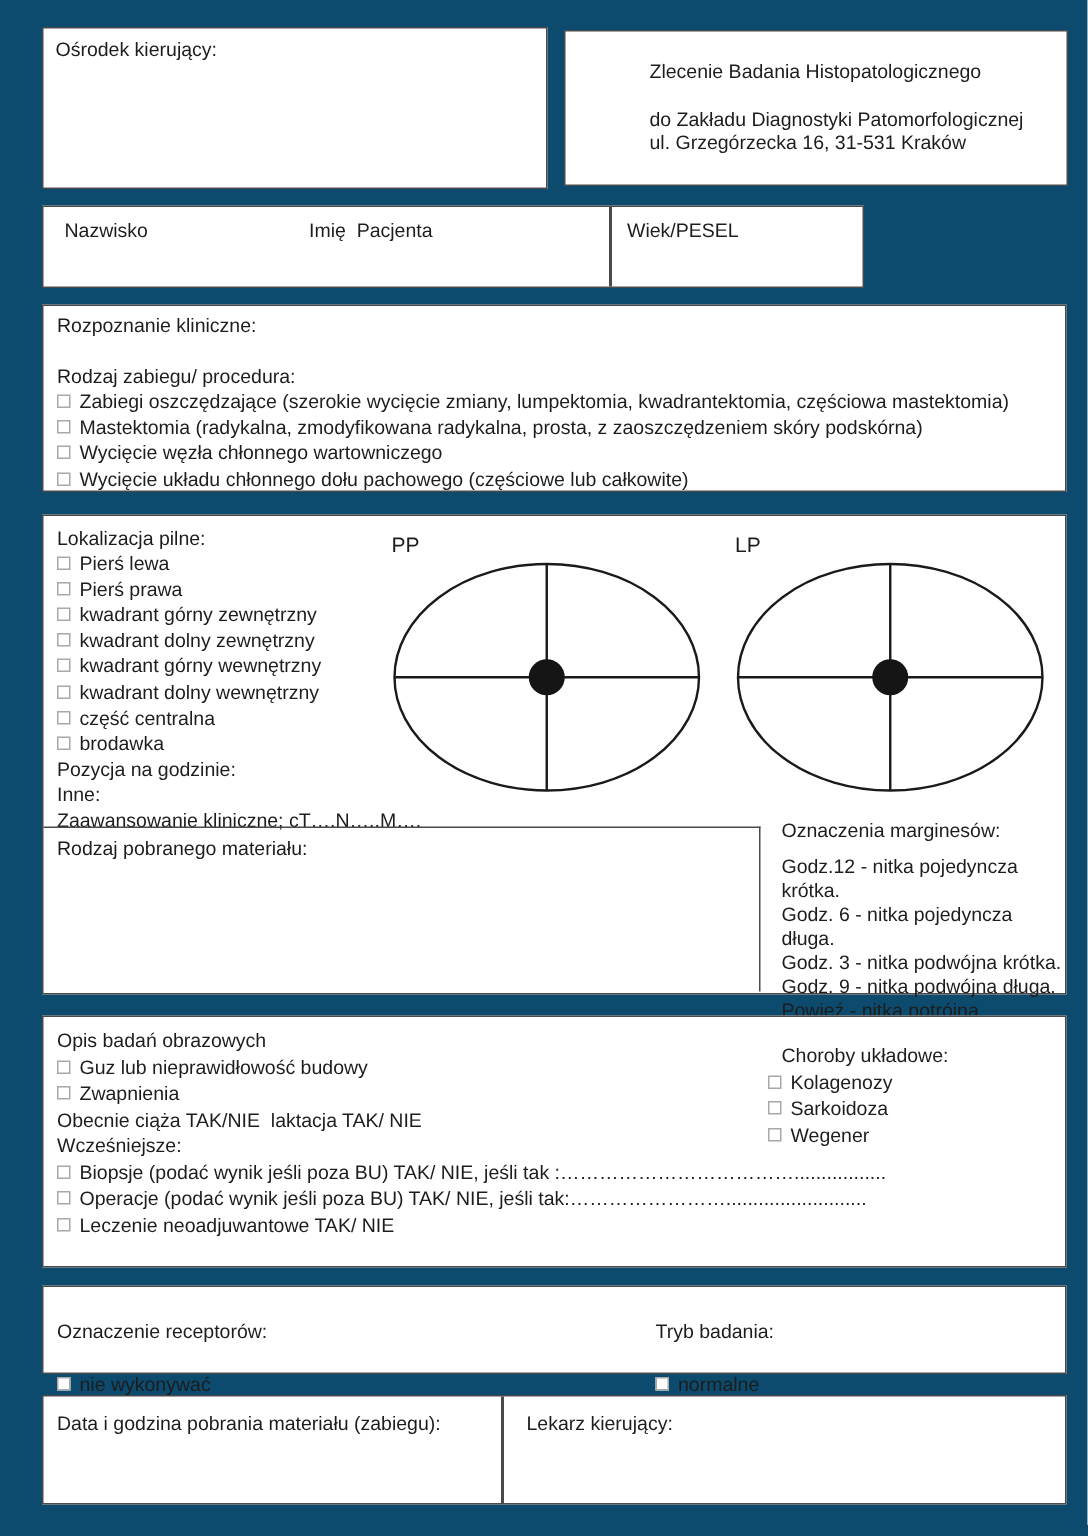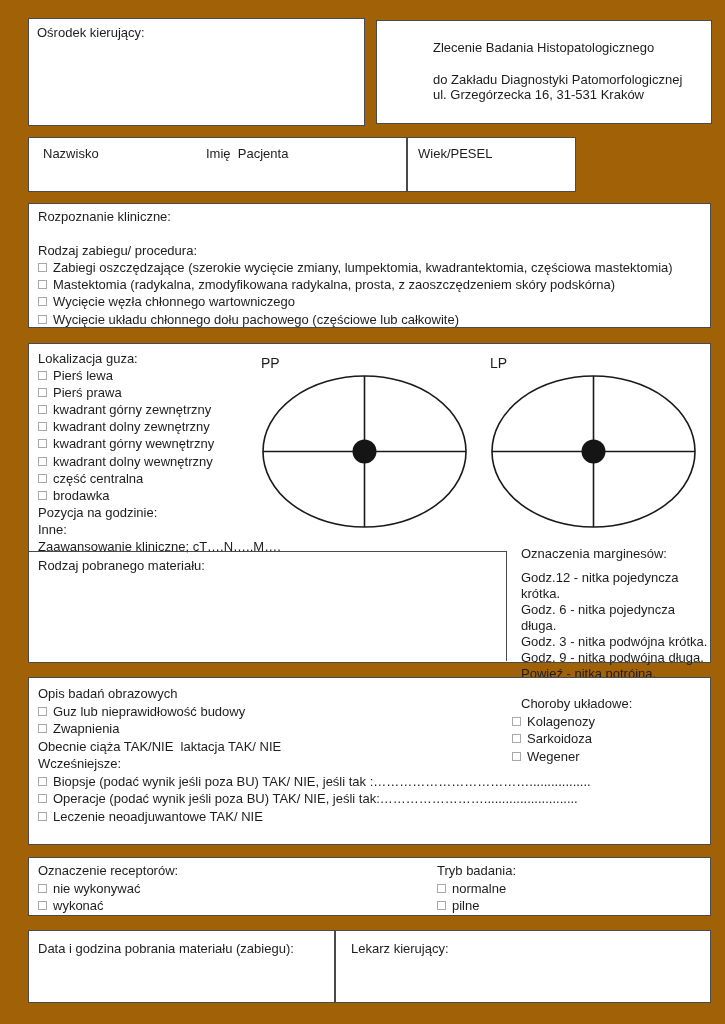--- a/index.html
+++ b/index.html
@@ -1,17 +1,17 @@
 <!DOCTYPE html>
 <html><head>
 <meta charset="utf-8">
 <style>
   html,body { margin:0; padding:0; background:#ffffff; }
   .page {
-    position:relative; width:725px; height:1024px; background:#a16207;
+    position:relative; width:725px; height:1024px; background:#0c4a6e;
     font-family:"Liberation Sans", sans-serif; font-size:13px; color:#1d1d1d;
     overflow:hidden;
   }
   .box { position:absolute; border:1.5px solid #4a4a4a; background:#ffffff; box-sizing:border-box; }
   .lbl { white-space:pre-wrap; }
   .line { line-height:17.1px; white-space:pre-wrap; }
   .cb {
     display:inline-block; width:7px; height:7px;
     border:1px solid #a8a8a8; background:#ffffff;
     margin-right:6px; vertical-align:0px;
@@ -54,21 +54,21 @@
   .box-imaging { left:28px; top:677px; width:683px; height:168px; }
   .img-left { position:absolute; left:9px; top:7px; }
   .img-left .line { line-height:17.5px; }
   .img-right { position:absolute; left:483px; top:17px; }
   .img-right .line { line-height:17.7px; }
   .img-right .rtitle { padding-left:9px; }
   
   .box-receptors { left:28px; top:857px; width:683px; height:59px; }
   .rec-left { position:absolute; left:9px; top:4px; }
   .rec-right { position:absolute; left:408px; top:4px; }
-  .box-receptors .line { line-height:17.5px; }
+  .box-receptors .line { line-height:17.5px;margin-top:17px; }
   .rec-right .rtitle { padding-left:0; }
   
   .box-footer { left:28px; top:930px; width:683px; height:73px; }
   .box-footer .vdiv { position:absolute; left:305px; top:0; bottom:0; width:1.5px; background:#4a4a4a; }
   .box-footer .f1 { position:absolute; left:9px; top:10px; }
   .box-footer .f2 { position:absolute; left:322px; top:10px; }
   svg .stroke { stroke:#1a1a1a; stroke-width:1.6; fill:none; }
 </style>
 </head>
 <body>
@@ -101,21 +101,21 @@
       <div class="line">Rodzaj zabiegu/ procedura:</div>
       <div class="line"><span class="cb"></span><span class="lbl">Zabiegi oszczędzające (szerokie wycięcie zmiany, lumpektomia, kwadrantektomia, częściowa mastektomia)</span></div>
       <div class="line"><span class="cb"></span><span class="lbl">Mastektomia (radykalna, zmodyfikowana radykalna, prosta, z zaoszczędzeniem skóry podskórna)</span></div>
       <div class="line"><span class="cb"></span><span class="lbl">Wycięcie węzła chłonnego wartowniczego</span></div>
       <div class="line"><span class="cb"></span><span class="lbl">Wycięcie układu chłonnego dołu pachowego (częściowe lub całkowite)</span></div>
     </div>
   </div>
 
   <div class="box box-localization">
     <div class="loc-list">
-      <div class="line">Lokalizacja guza:</div>
+      <div class="line">Lokalizacja pilne:</div>
       <div class="line"><span class="cb"></span><span class="lbl">Pierś lewa</span></div>
       <div class="line"><span class="cb"></span><span class="lbl">Pierś prawa</span></div>
       <div class="line"><span class="cb"></span><span class="lbl">kwadrant górny zewnętrzny</span></div>
       <div class="line"><span class="cb"></span><span class="lbl">kwadrant dolny zewnętrzny</span></div>
       <div class="line"><span class="cb"></span><span class="lbl">kwadrant górny wewnętrzny</span></div>
       <div class="line"><span class="cb"></span><span class="lbl">kwadrant dolny wewnętrzny</span></div>
       <div class="line"><span class="cb"></span><span class="lbl">część centralna</span></div>
       <div class="line"><span class="cb"></span><span class="lbl">brodawka</span></div>
       <div class="line">Pozycja na godzinie:</div>
       <div class="line">Inne:</div>

